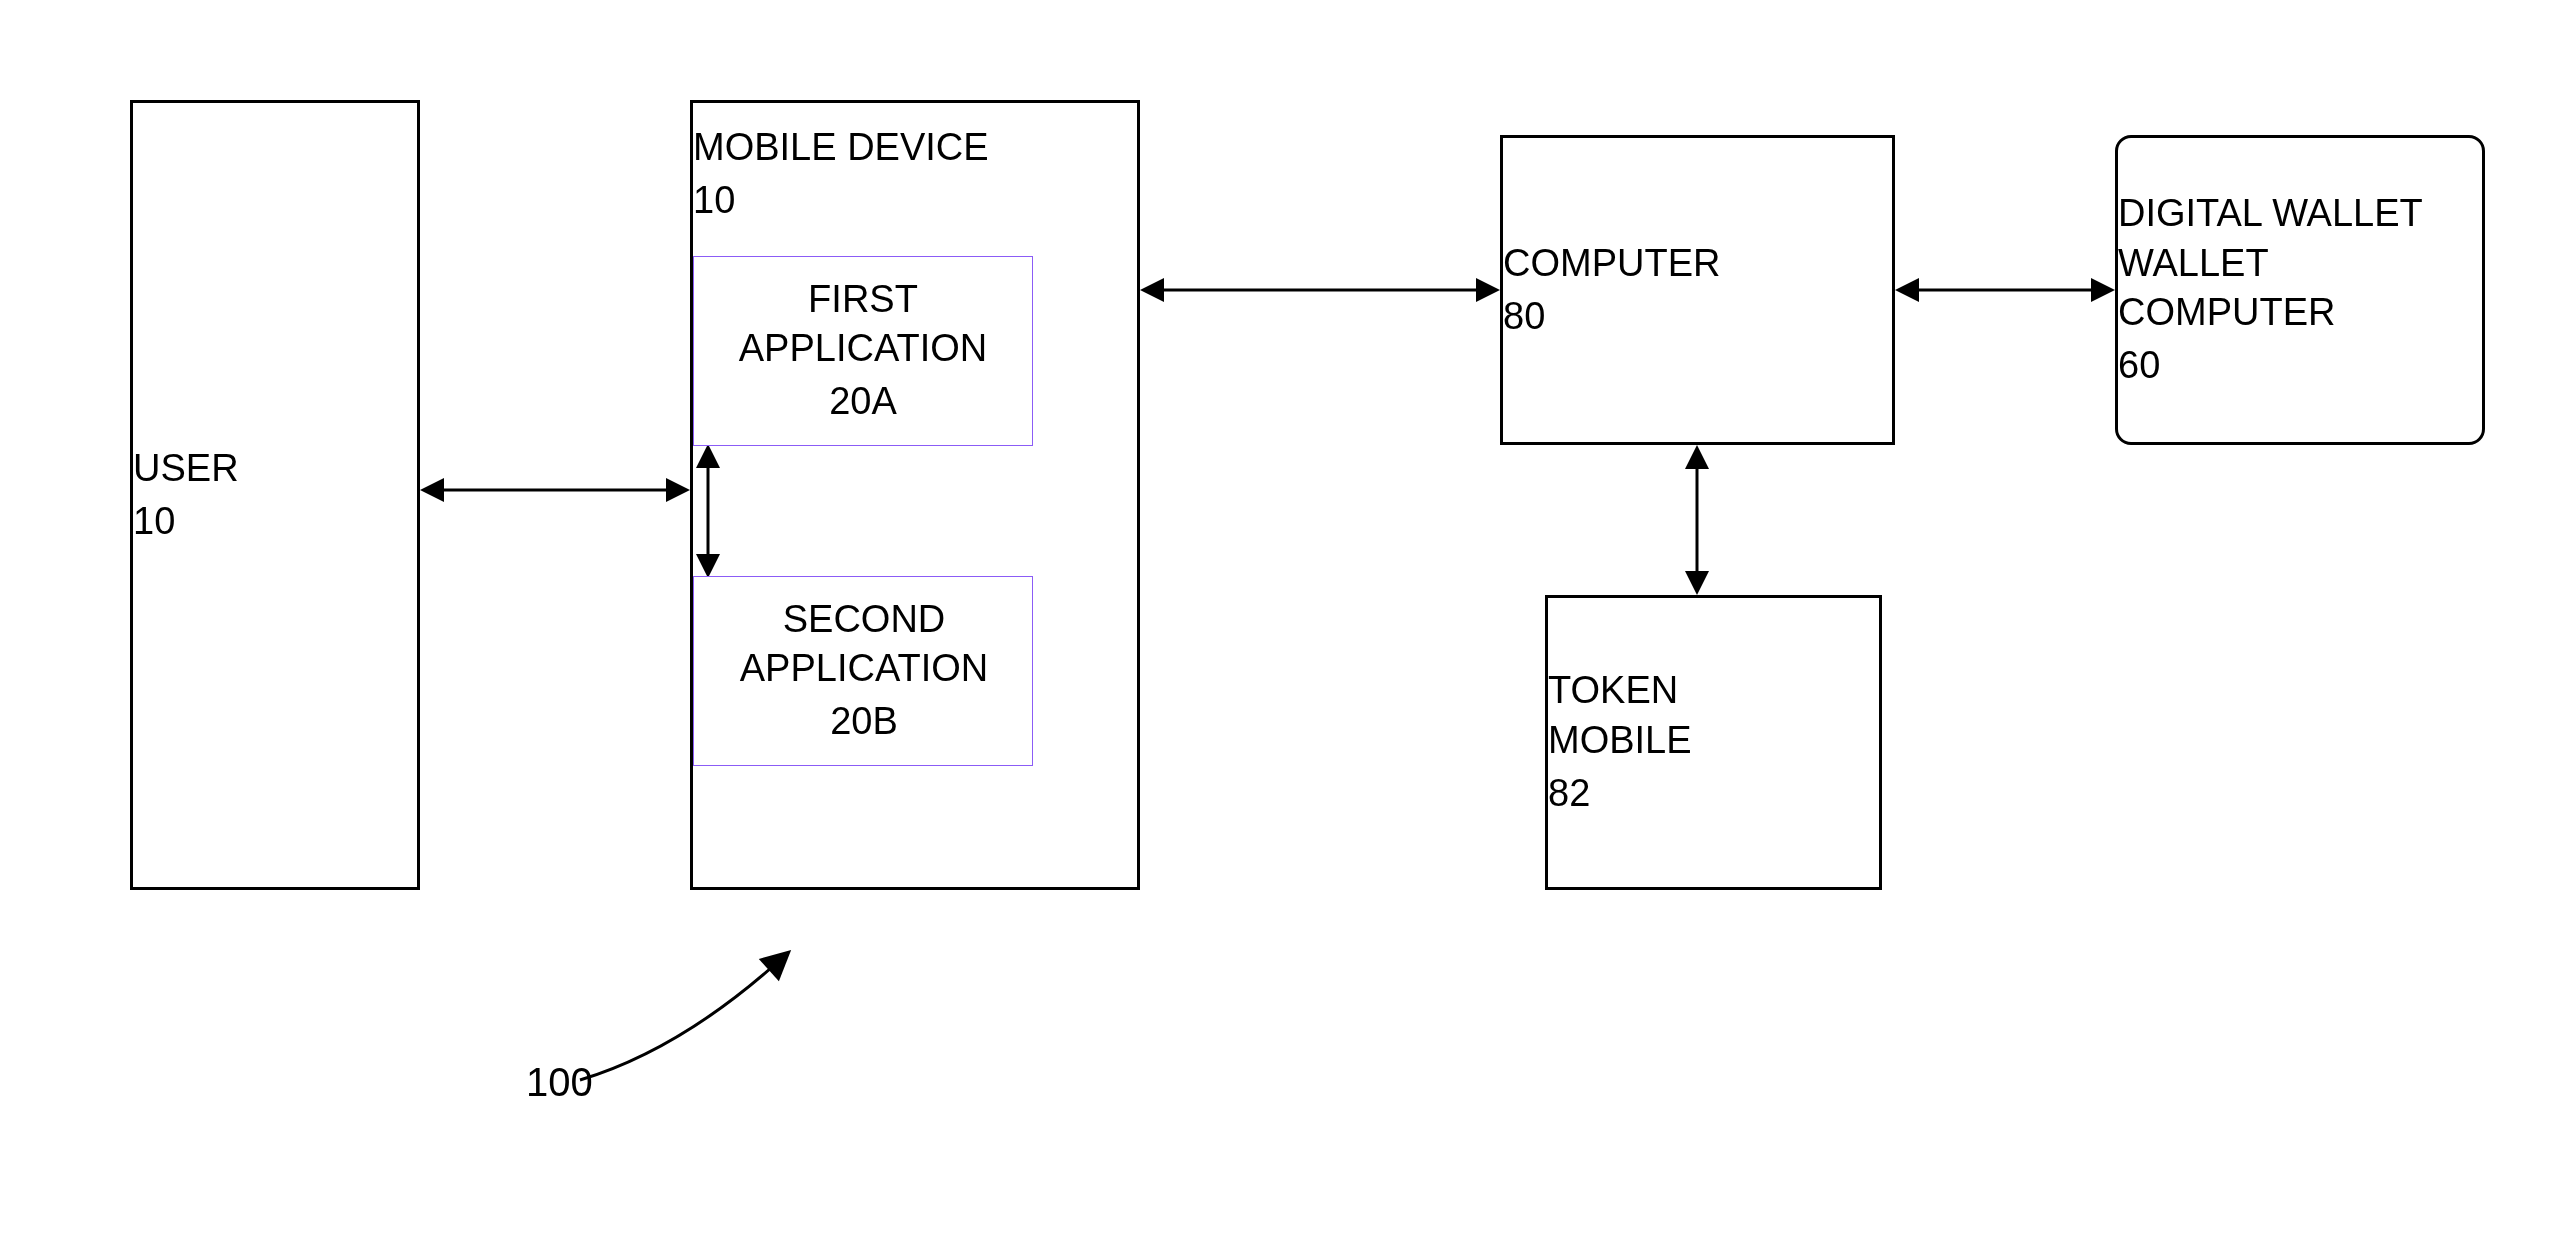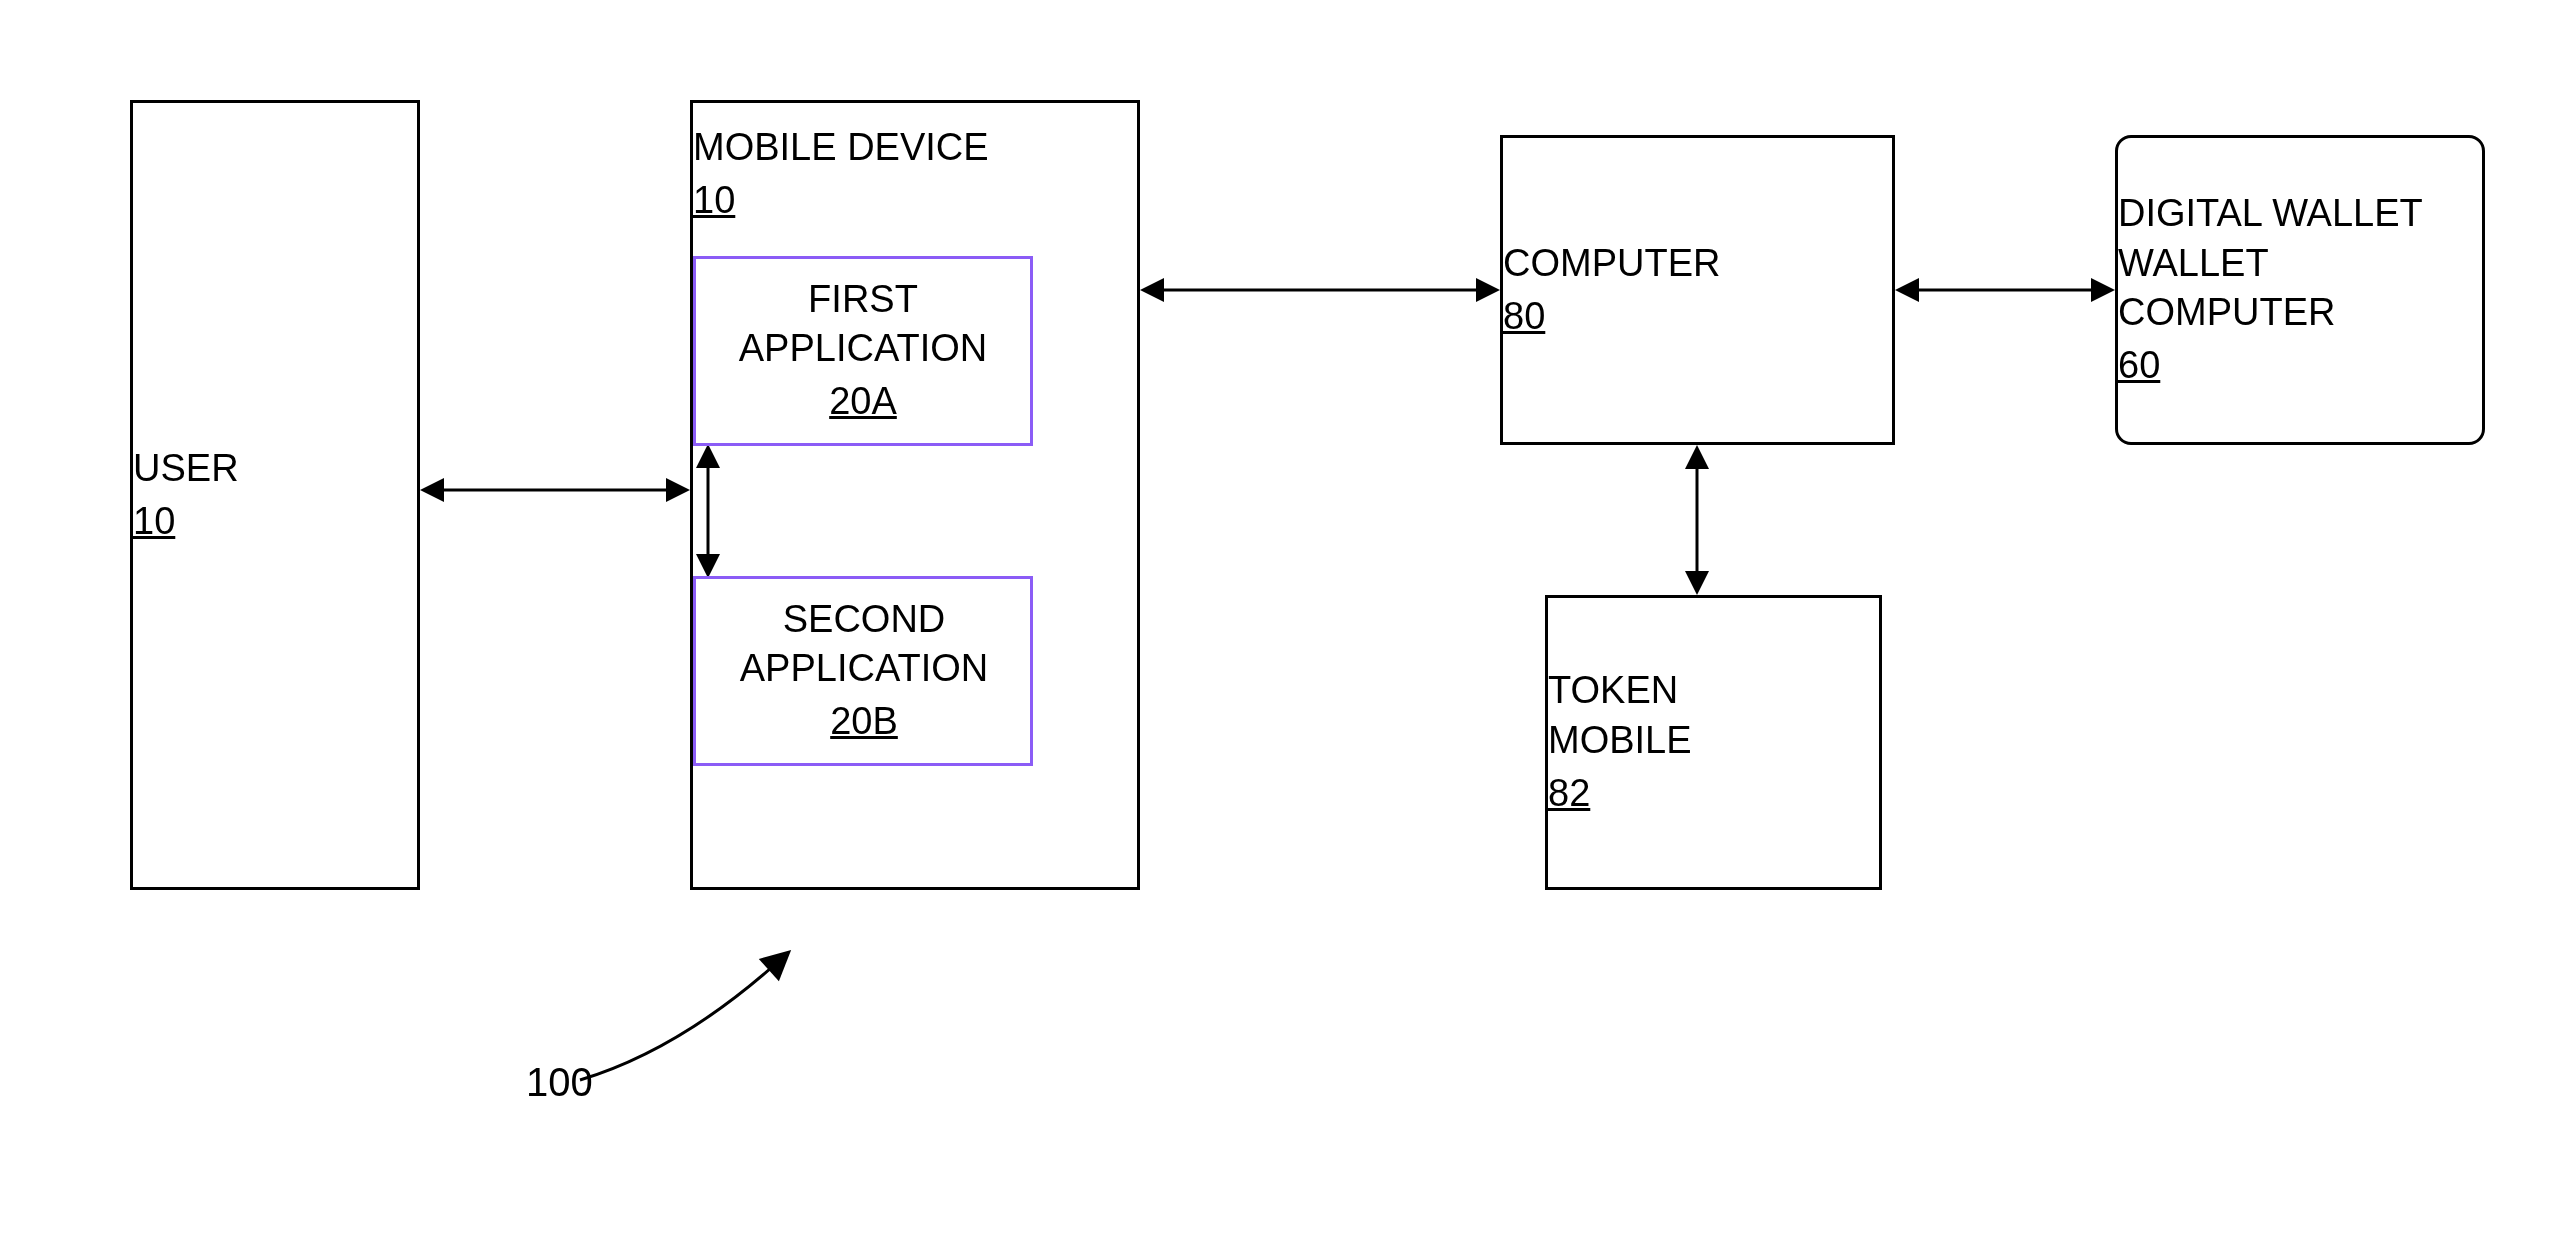--- a/index.html
+++ b/index.html
@@ -15,25 +15,24 @@
       border: 3px solid #000;
       display: flex;
       flex-direction: column;
       align-items: flex-start;
       justify-content: center;
       text-align: center;
       font-size: 38px;
       line-height: 1.3;
     }
     .box .ref {
-      text-decoration: underline;
       margin-top: 4px;
     }
     .inner-box {
-      border: 3px solid #8b5cf6;
+      border: 1px solid #8b5cf6;
       display: flex;
       flex-direction: column;
       align-items: center;
       justify-content: center;
       text-align: center;
       font-size: 38px;
       line-height: 1.3;
       padding: 20px 30px;
     }
     .arrow-svg {

